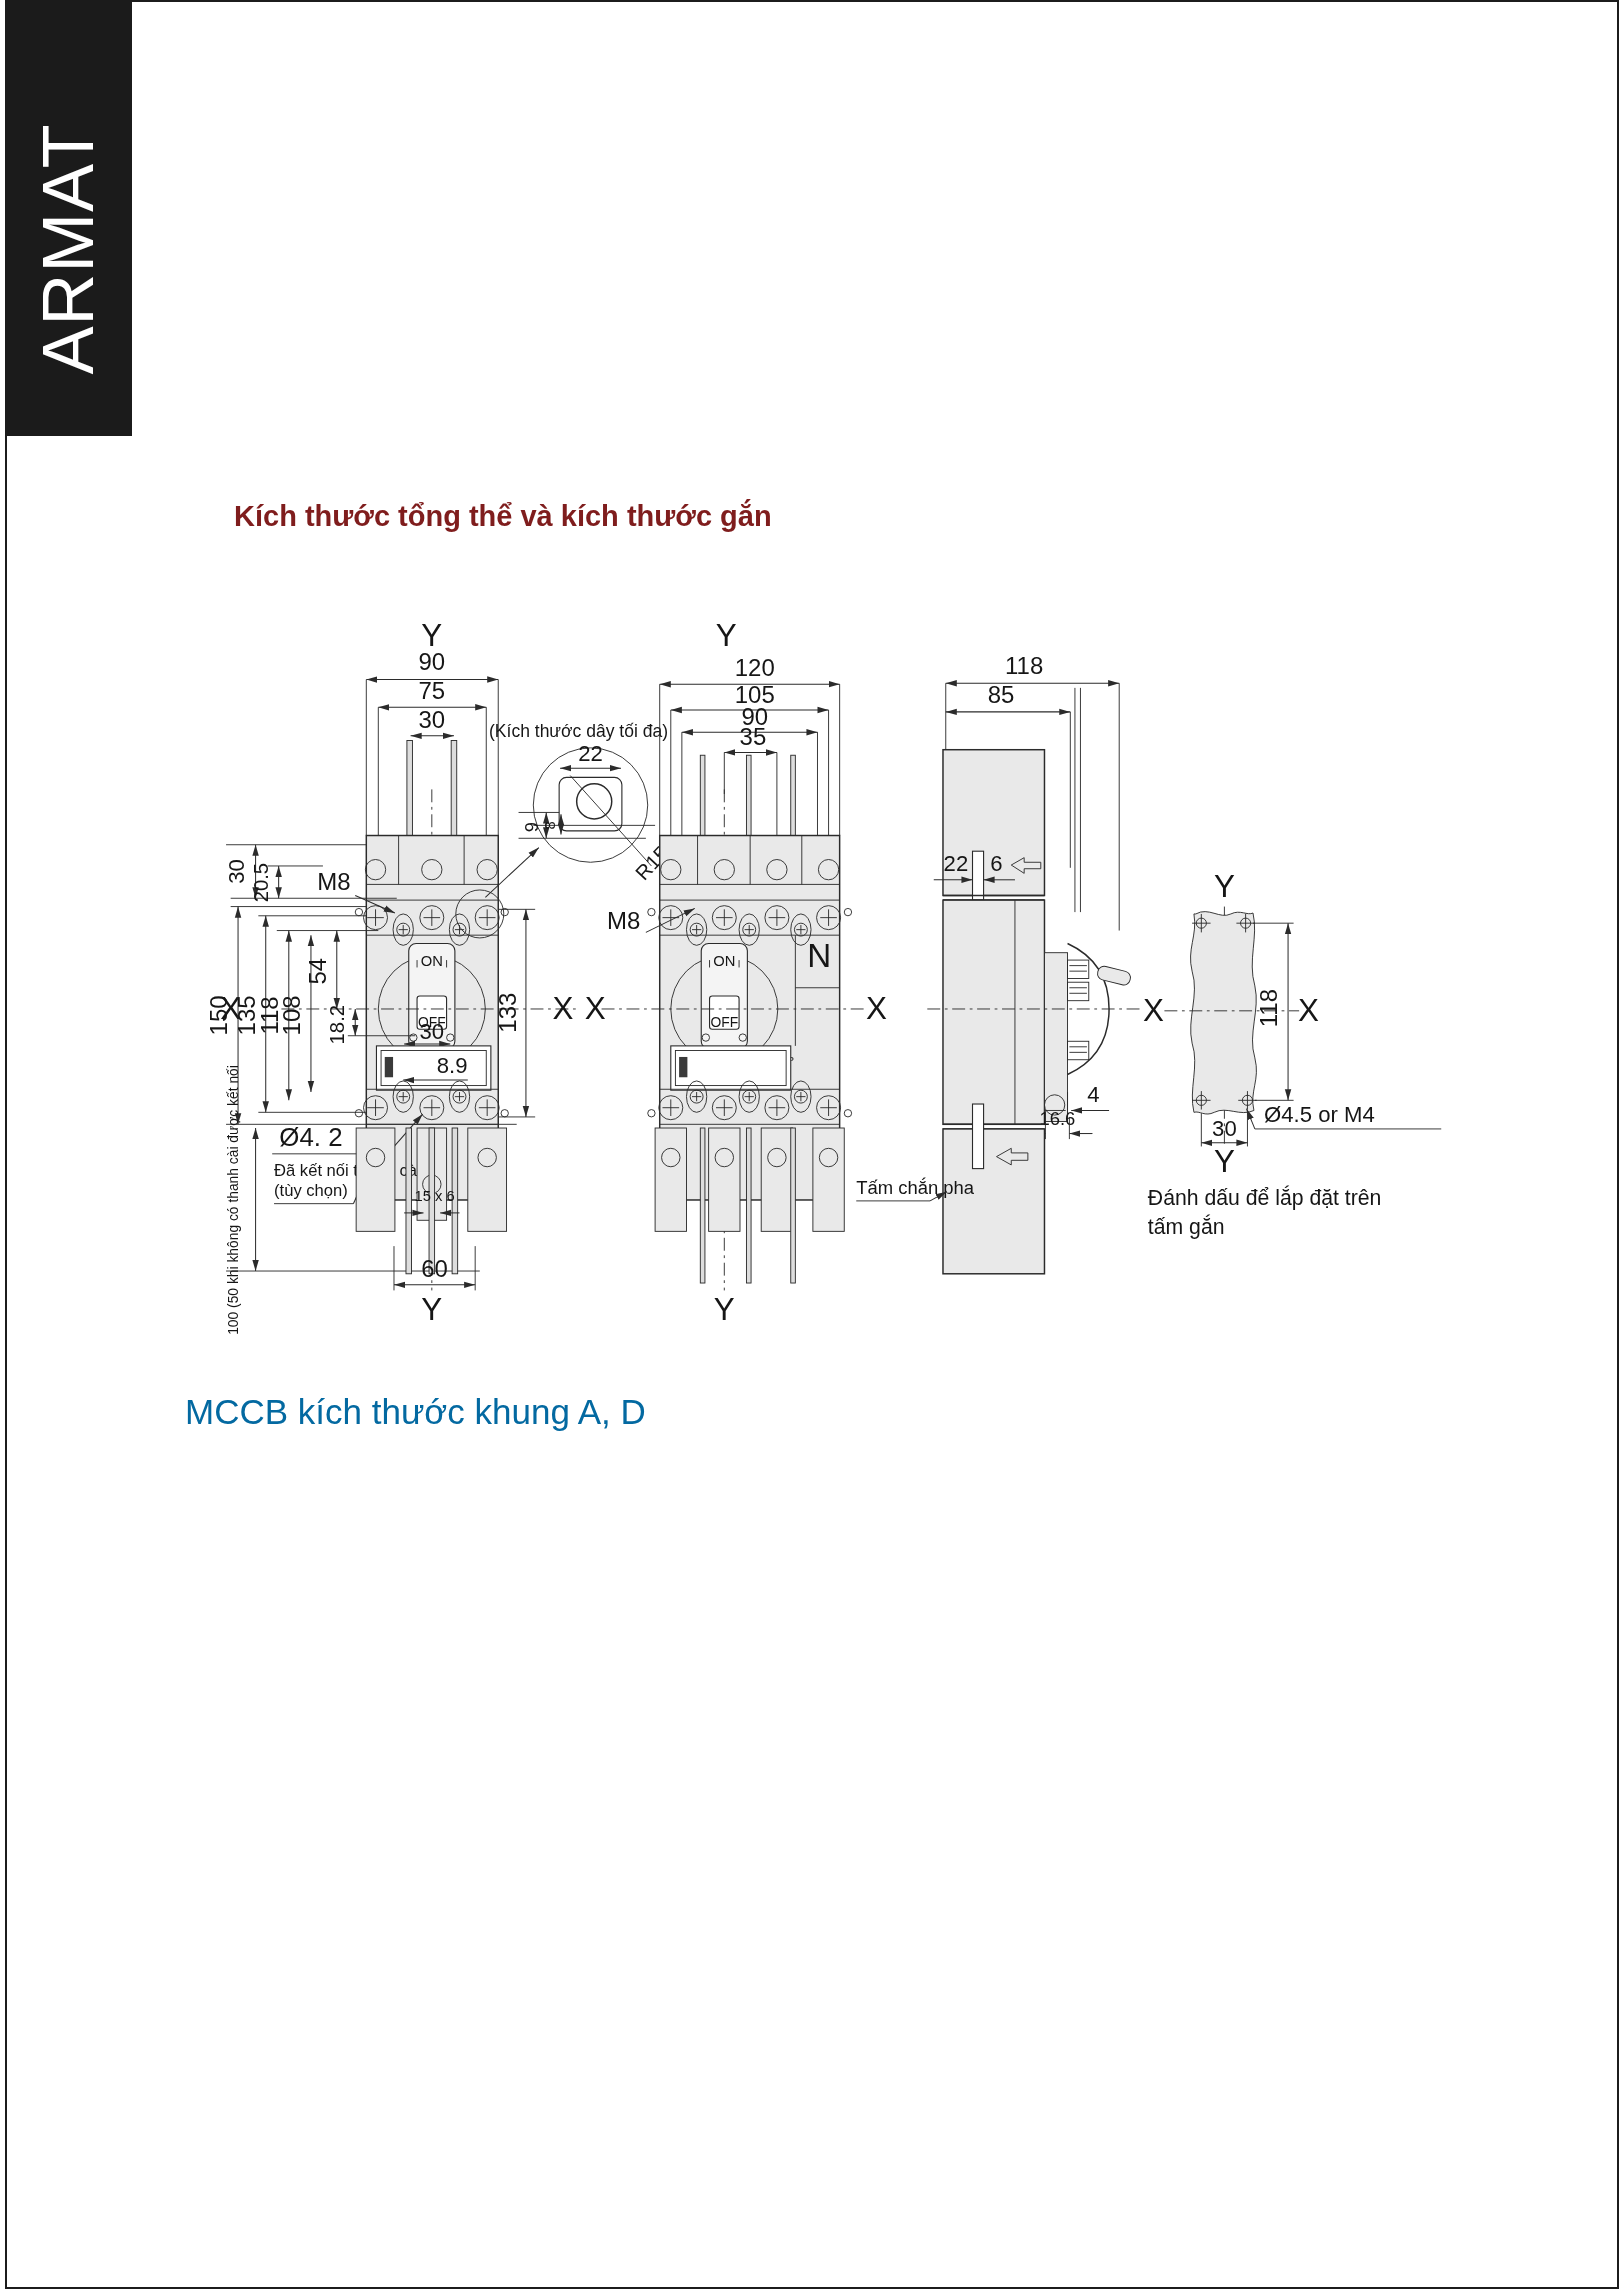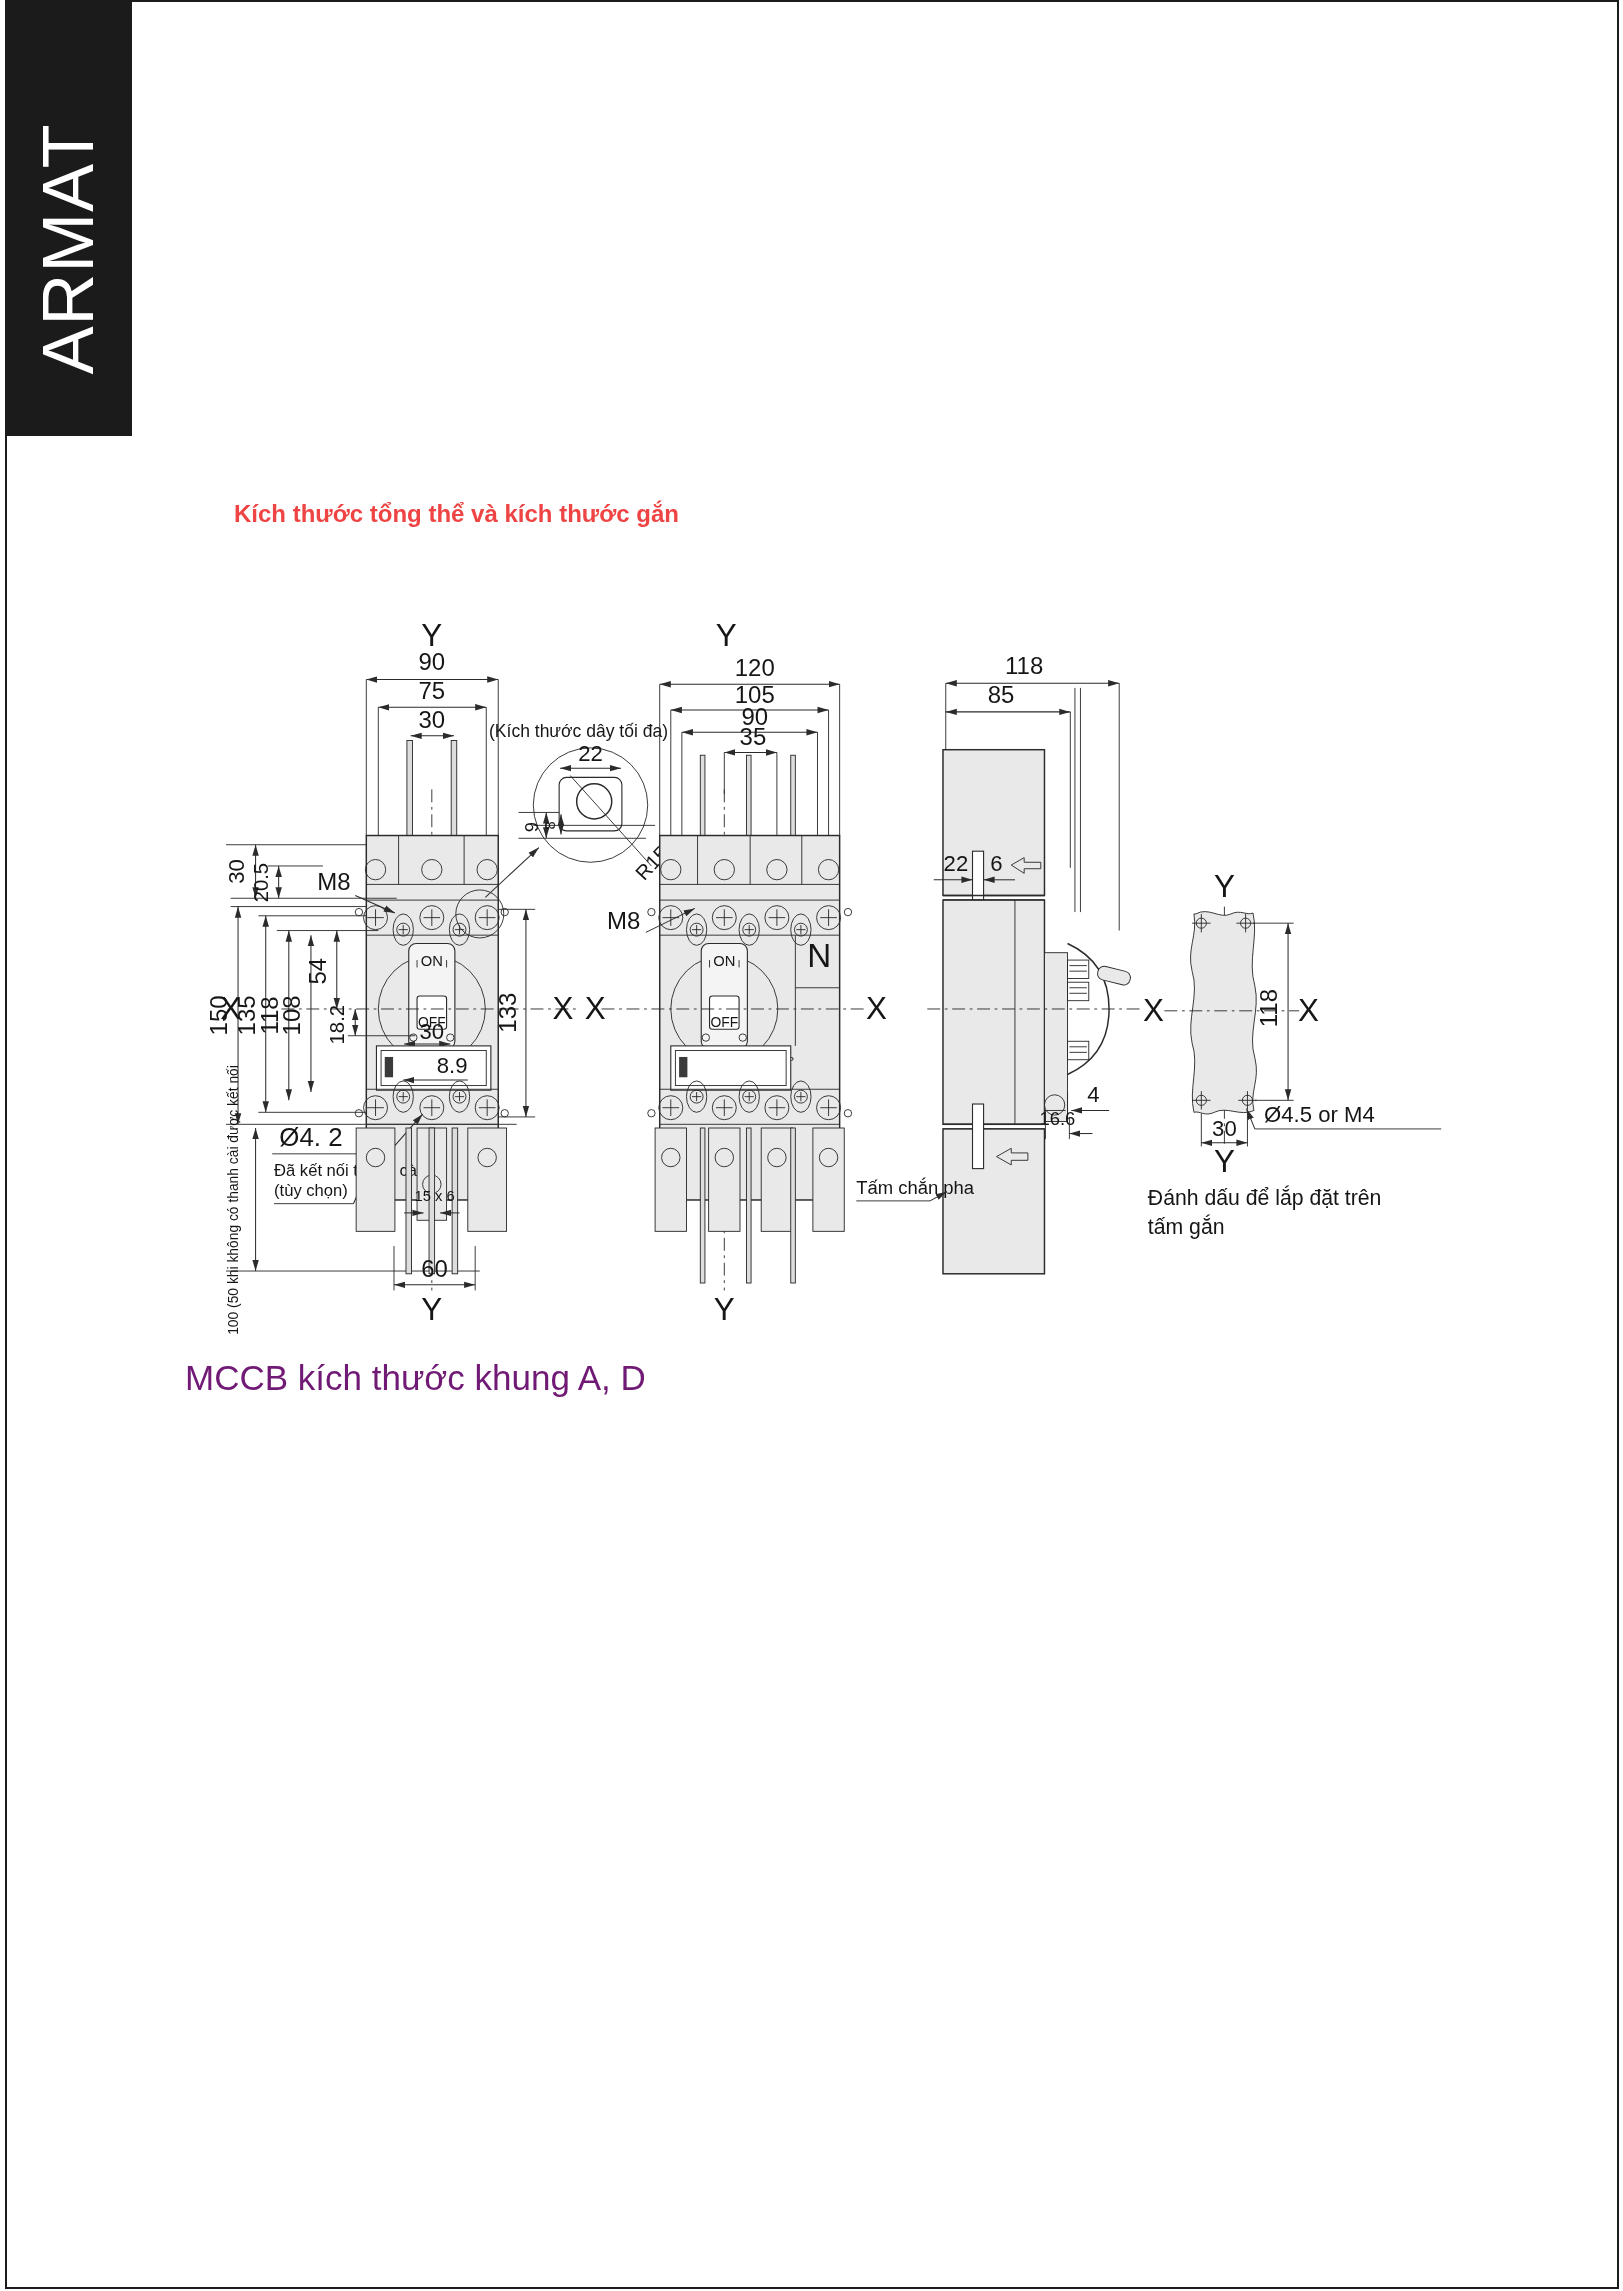--- a/index.html
+++ b/index.html
@@ -2,22 +2,22 @@
 <html style="font-size:14.8px"><head>
 <meta charset="utf-8">
 <style>
   html,body{margin:0;padding:0;background:#fff;}
   .page{position:relative;width:1623px;height:2292px;background:#ffffff;overflow:hidden;
         font-family:"Liberation Sans",sans-serif;}
   .frame{position:absolute;left:4.6px;top:0;right:3.7px;bottom:2.8px;border:2.8px solid #1c1c1c;}
   .armat-box{position:absolute;left:4.6px;top:0;width:127px;height:436px;background:#1b1b1b;}
   .armat-text{position:absolute;left:50%;top:57%;transform:translate(-50%,-50%) rotate(-90deg);
         color:#ffffff;font-size:72px;letter-spacing:0.9px;white-space:nowrap;}
-  .title{position:absolute;left:234px;top:500px;font-size:24px;font-weight:bold;color:#ef4444;}
-  .caption{position:absolute;left:185px;top:1358px;font-size:35px;color:#701a75;}
+  .title{position:absolute;left:234px;top:500px;font-size:29px;font-weight:bold;color:#7f1d1d;}
+  .caption{position:absolute;left:185px;top:1392px;font-size:35px;color:#0369a1;}
   svg{position:absolute;left:0;top:0;}
   .ln{fill:none;stroke:#2b2b2b;stroke-width:1.6px;}
   .tn{fill:none;stroke:#2b2b2b;stroke-width:1px;}
   .dm{fill:none;stroke:#2b2b2b;stroke-width:1.1px;}
   .bd{fill:#e9e9e9;stroke:#2b2b2b;stroke-width:1.6px;}
   .bd2{fill:#e9e9e9;stroke:#2b2b2b;stroke-width:1px;}
   .wh{fill:#ffffff;stroke:#2b2b2b;stroke-width:1.2px;}
   .gy{fill:#f4f4f4;stroke:#2b2b2b;stroke-width:1.2px;}
   .bar{fill:#dddddd;stroke:#2b2b2b;stroke-width:1px;}
   .cl{fill:none;stroke:#2b2b2b;stroke-width:1px;stroke-dasharray:14 5 3 5;}

